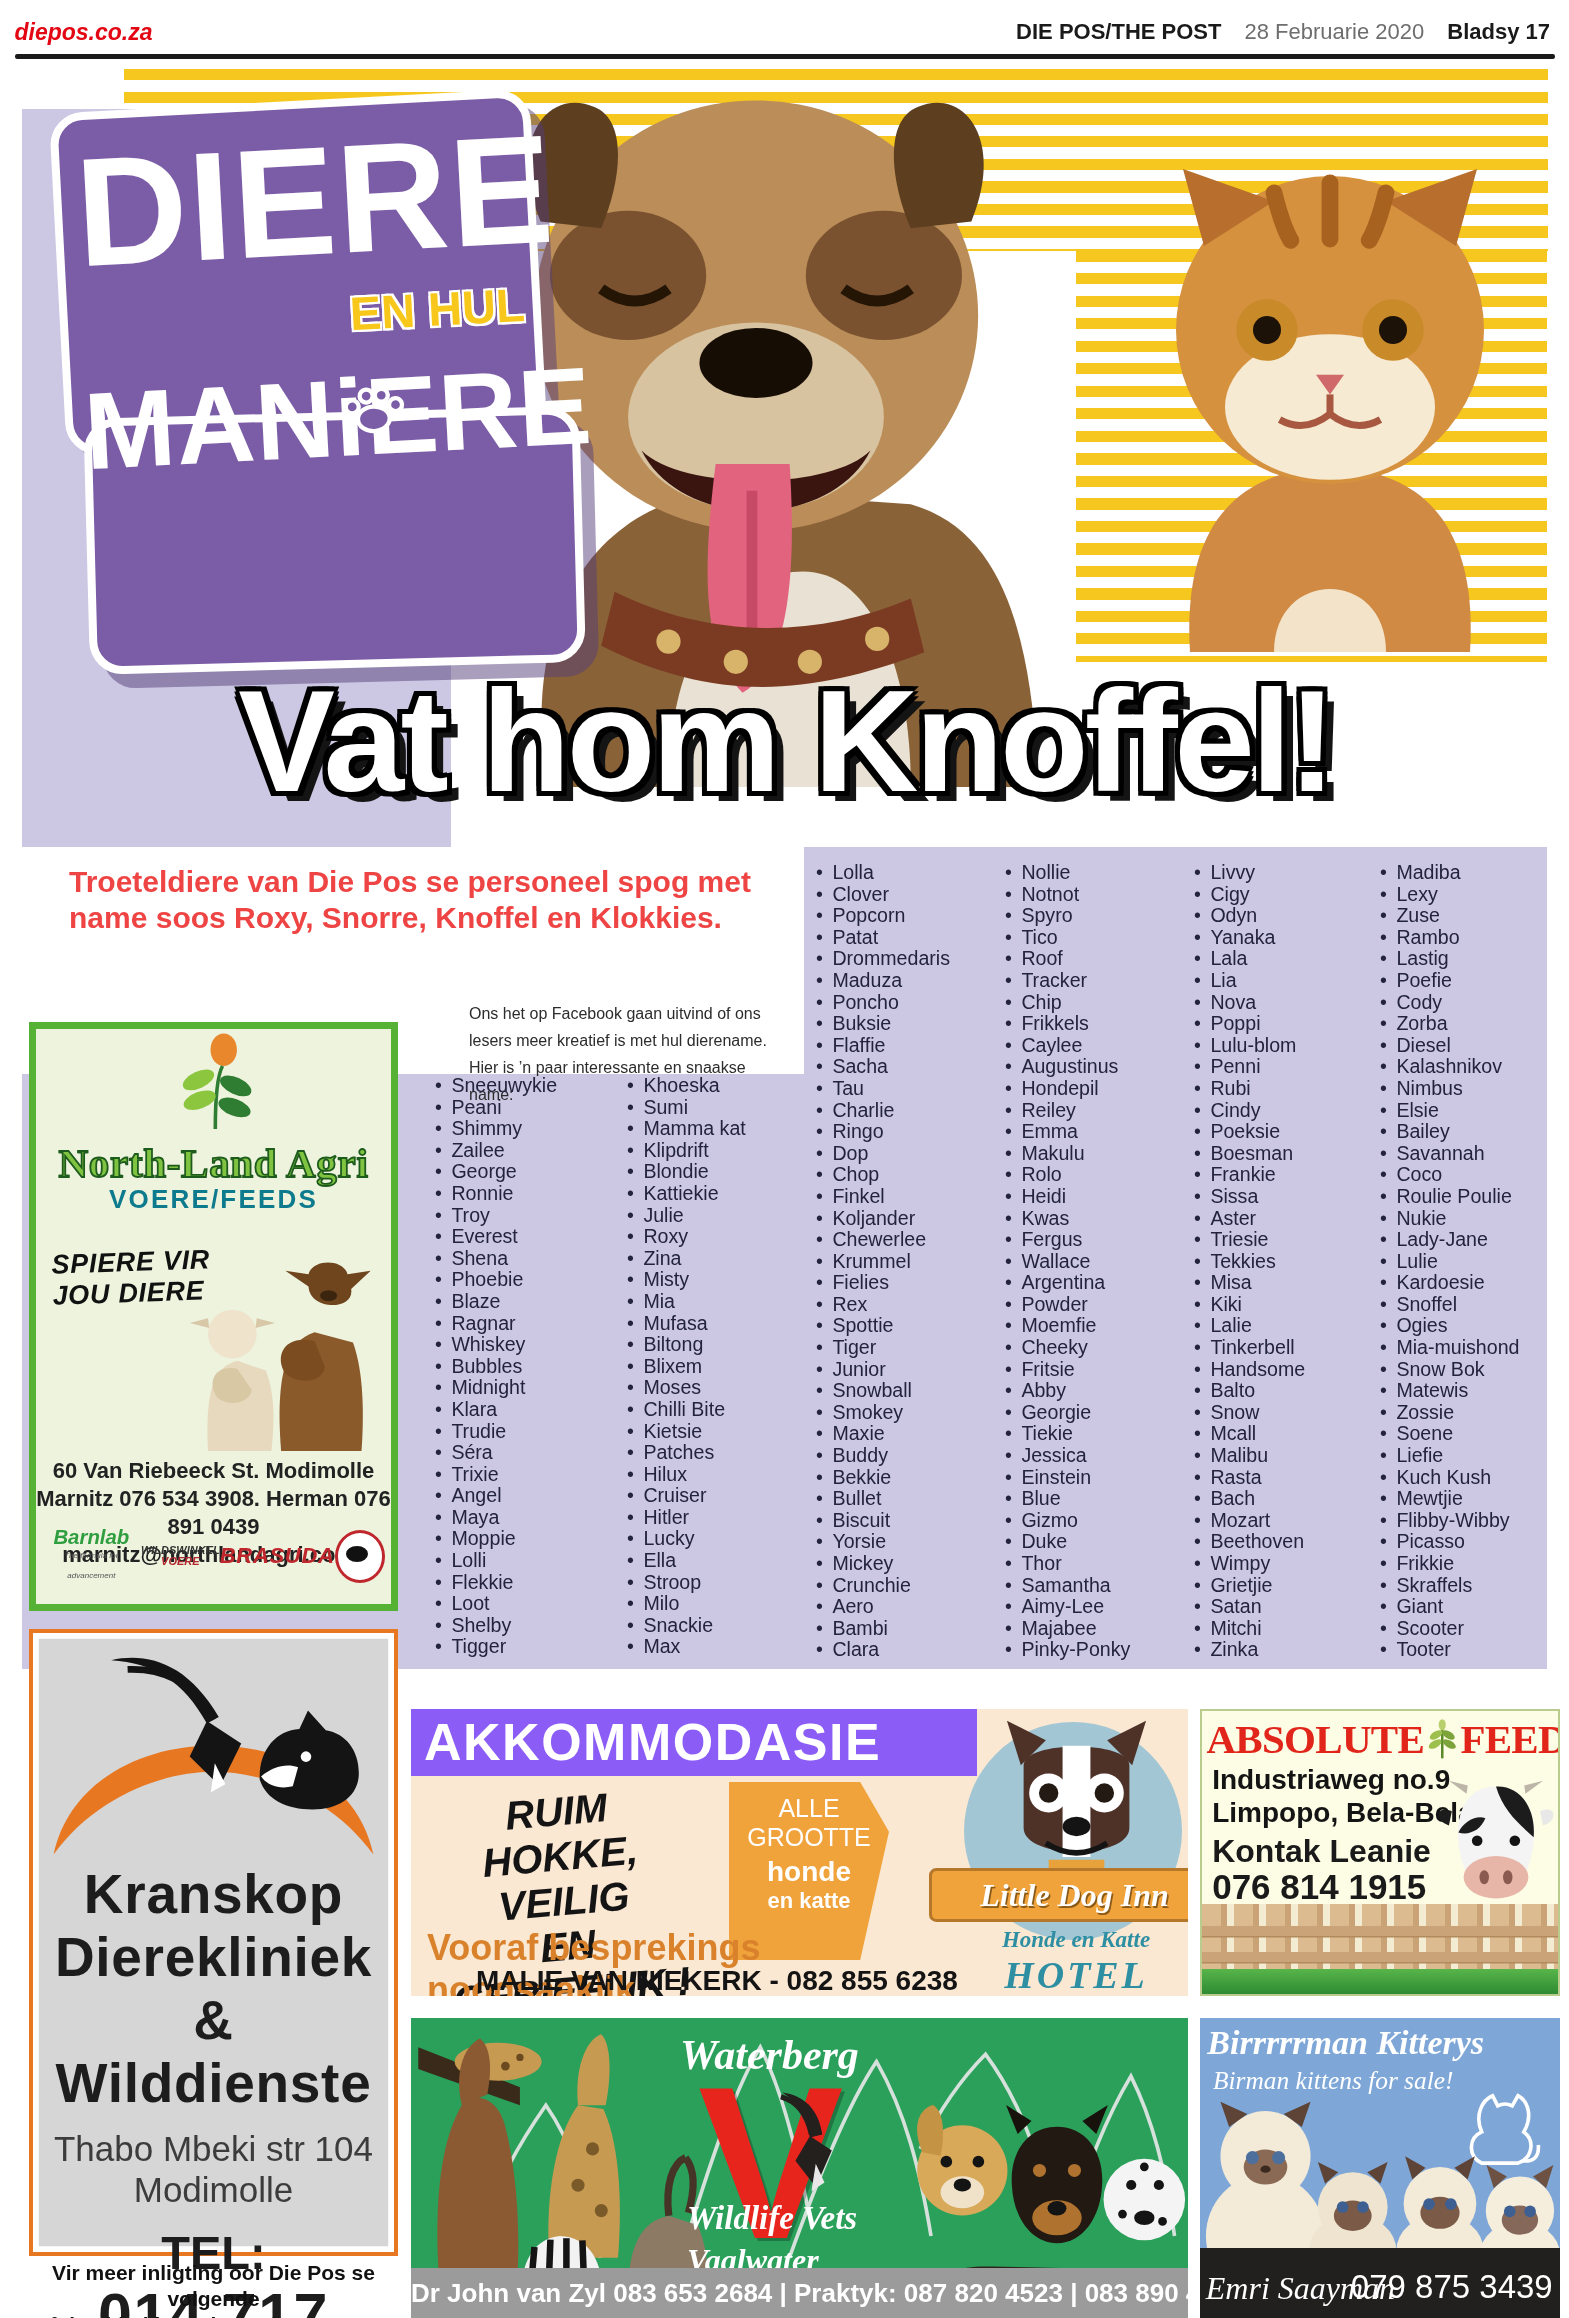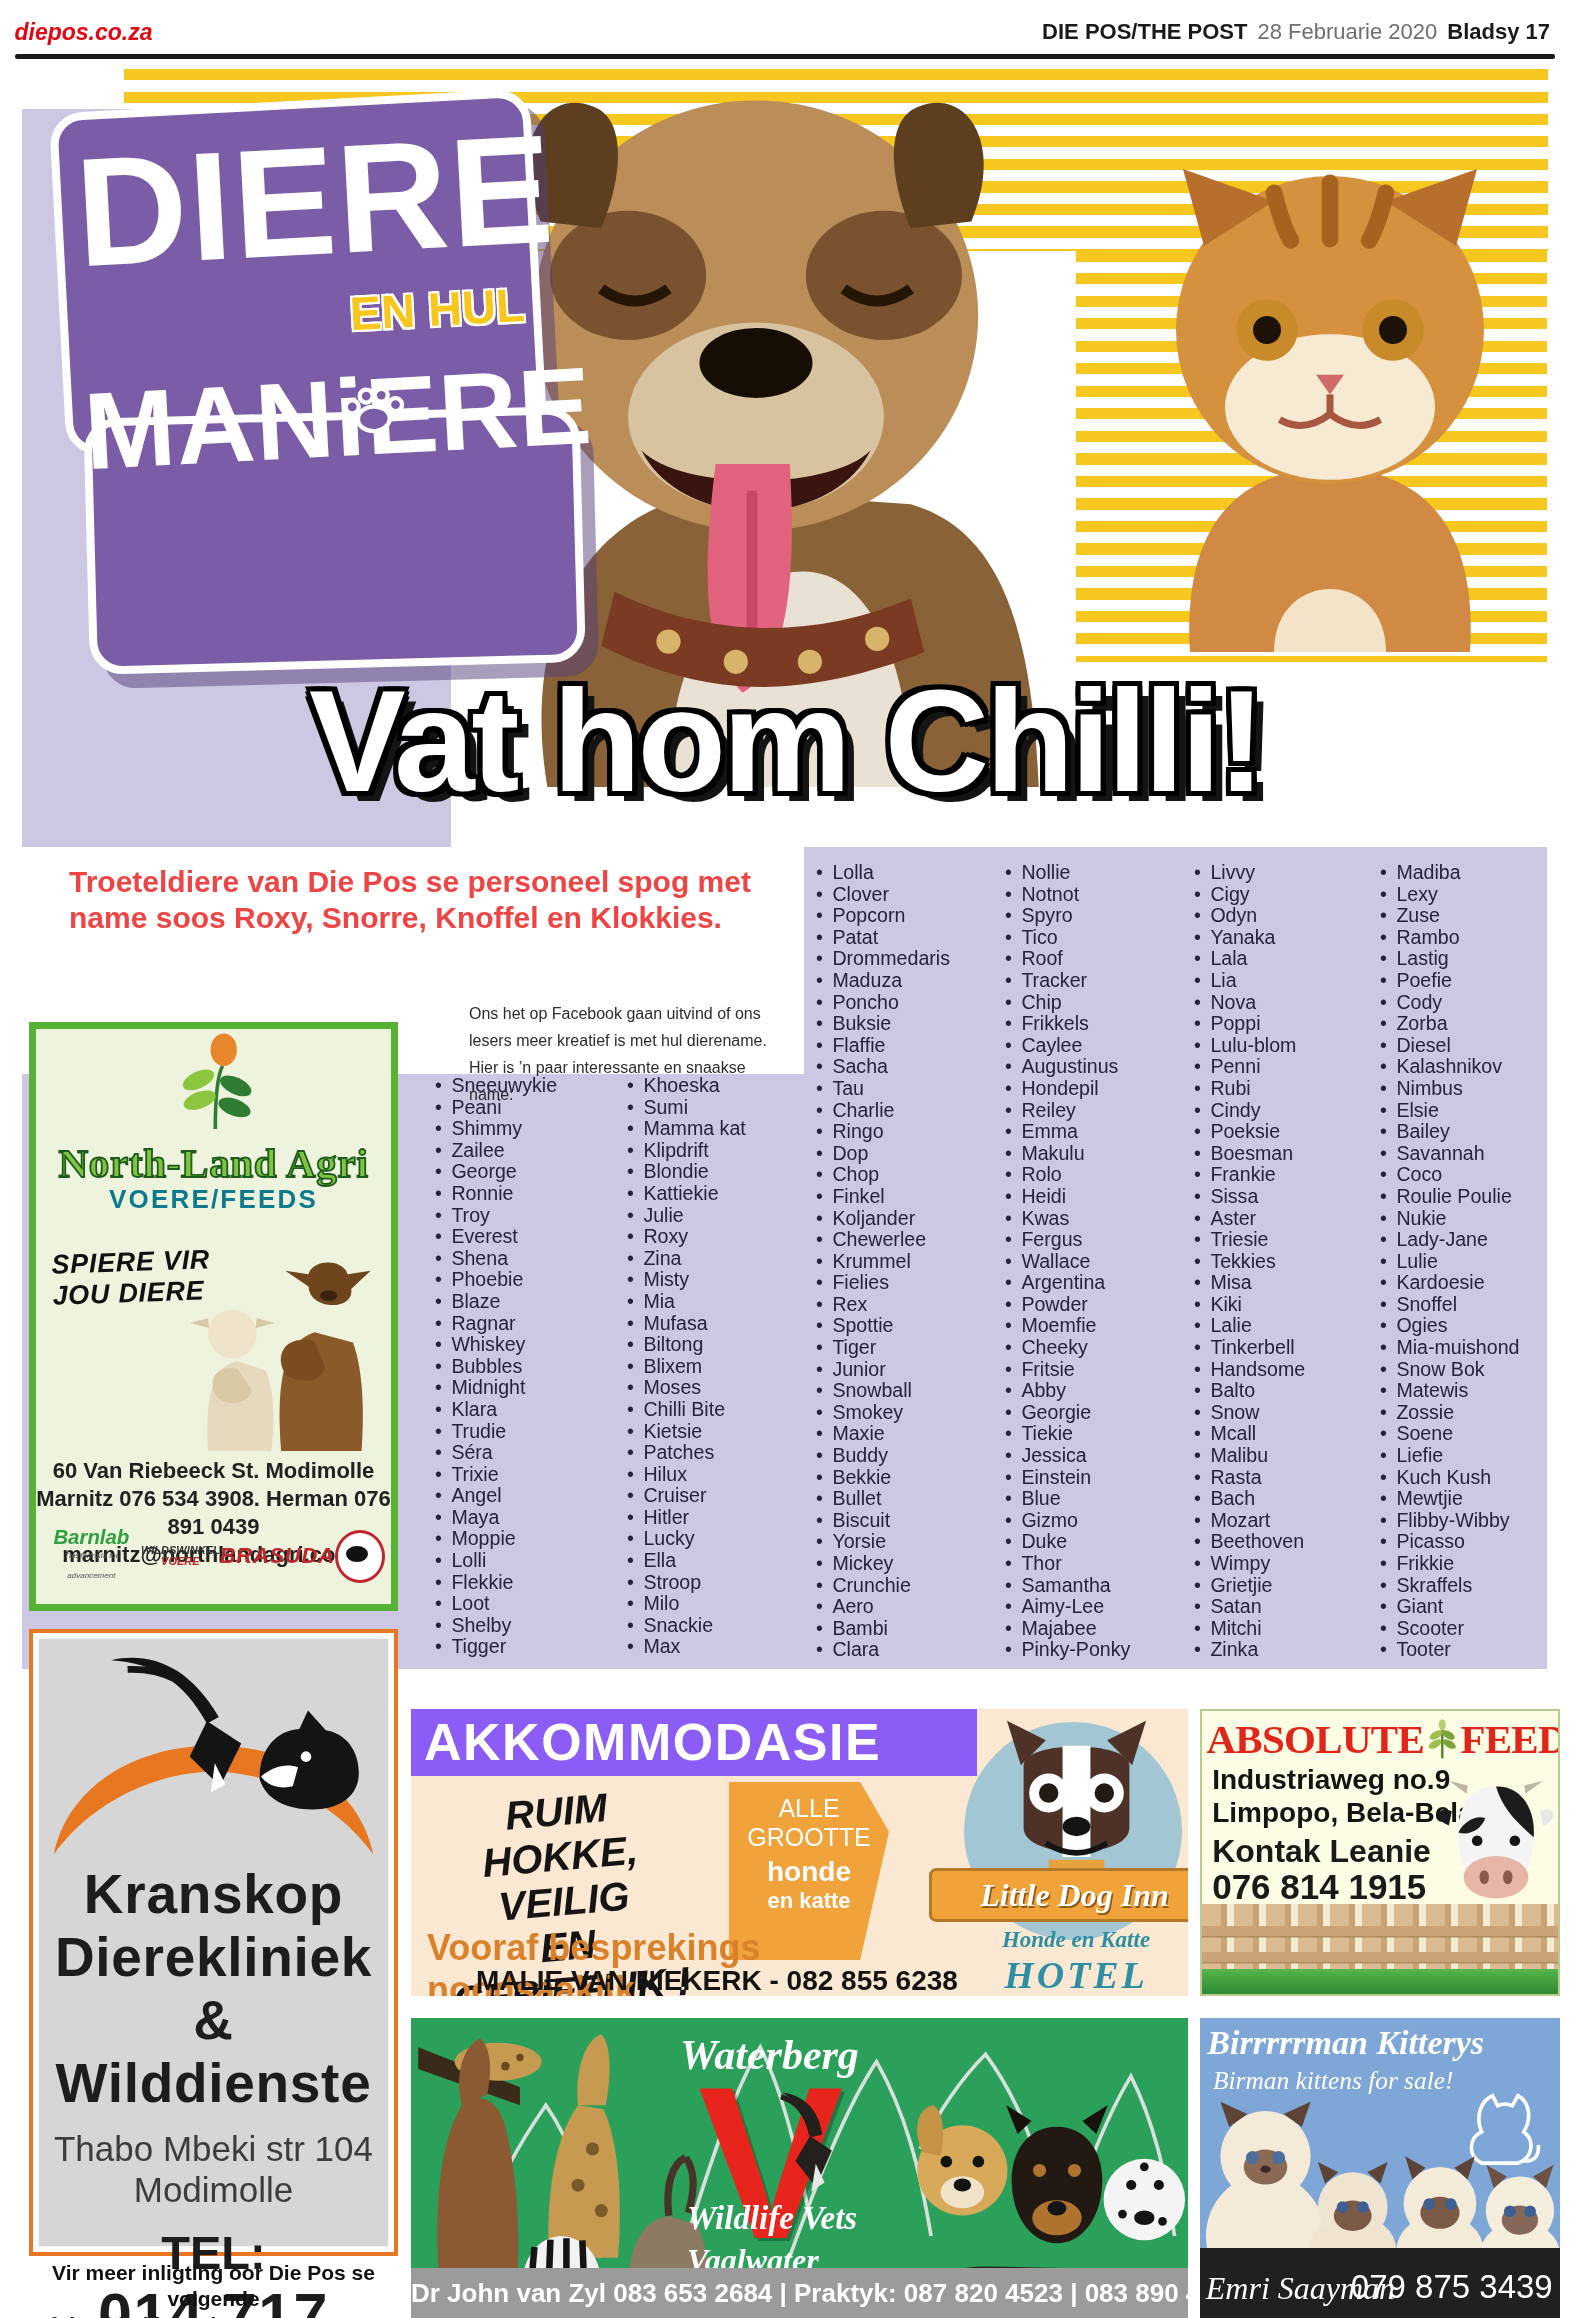--- a/index.html
+++ b/index.html
@@ -2,21 +2,21 @@
 <html style="font-size:11.6px"><head>
 <meta charset="utf-8">
 <style>
   html,body{margin:0;padding:0;background:#fff;}
   .page{position:relative;width:1569px;height:2319px;background:#fff;overflow:hidden;
         font-family:"Liberation Sans",sans-serif;color:#111;}
   .abs{position:absolute;}
 
   
   .hdr-site{left:14.5px;top:19px;font-size:23px;font-weight:bold;color:#e30613;font-style:italic;}
-  .hdr-right{right:19px;top:19px;font-size:22px;display:flex;gap:10px;align-items:baseline;}
+  .hdr-right{right:19px;top:19px;font-size:22px;display:flex;gap:23px;align-items:baseline;}
   .hdr-paper{font-weight:bold;color:#1a1a1a;}
   .hdr-date{color:#6e6e6e;}
   .hdr-page{font-weight:bold;color:#1a1a1a;}
   .hdr-rule{left:14.5px;right:14.5px;top:54px;height:5.1px;background:#1a1a1a;border-radius:2.2px;}
 
   
   .lavender{left:22px;top:109px;width:1525px;height:1560px;background:#ccc8e3;}
   .photo-white{left:451px;top:60px;width:1096px;height:787px;background:#fff;}
   .stripesA{left:124px;top:69px;width:1424px;height:182px;
      background:repeating-linear-gradient(180deg,#f6c71e 0 11px,rgba(255,255,255,0) 11px 22.5px);}
@@ -199,21 +199,21 @@
       <g fill="#7b5ca6" stroke="#fff" stroke-width="6">
         <ellipse cx="45" cy="52" rx="22" ry="17"></ellipse>
         <circle cx="16" cy="34" r="9"></circle>
           <circle cx="36" cy="20" r="9"></circle>
         <circle cx="57" cy="20" r="9"></circle>
           <circle cx="76" cy="34" r="9"></circle>
       </g>
     </svg>
   </div>
 
-  <div class="abs headline">Vat hom Chilli!</div>
+  <div class="abs headline">Vat hom Knoffel!</div>
 
   <div class="abs intro-box"></div>
   <div class="abs lede">Troeteldiere van Die Pos se personeel spog met name soos Roxy, Snorre, Knoffel en Klokkies.</div>
   <div class="abs body-par">Ons het op Facebook gaan uitvind of ons lesers meer kreatief is met hul dierename. Hier is ’n paar interessante en snaakse name:</div>
 
   <div class="abs namecol" style="left:435px;top:1075px;">
       <div class="nm">Sneeuwykie</div>
       <div class="nm">Peani</div>
       <div class="nm">Shimmy</div>
       <div class="nm">Zailee</div>

